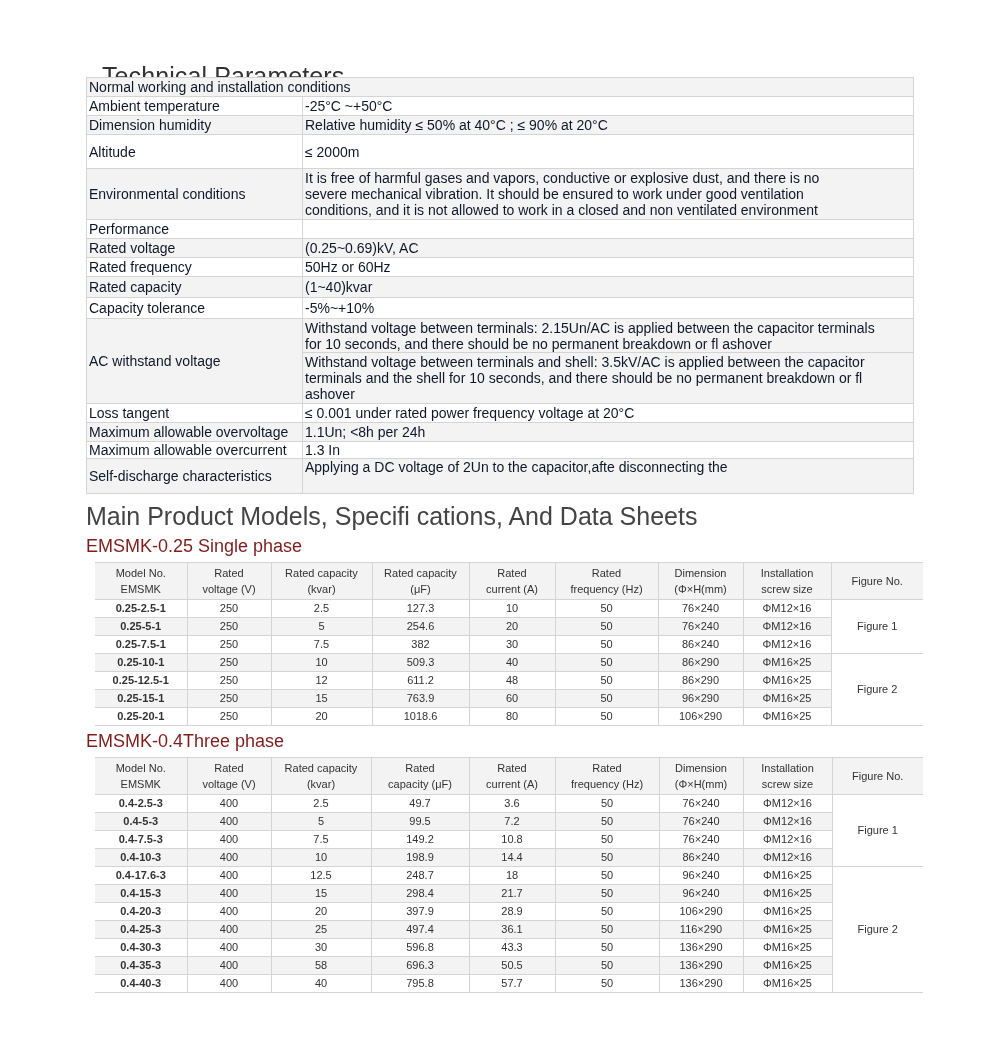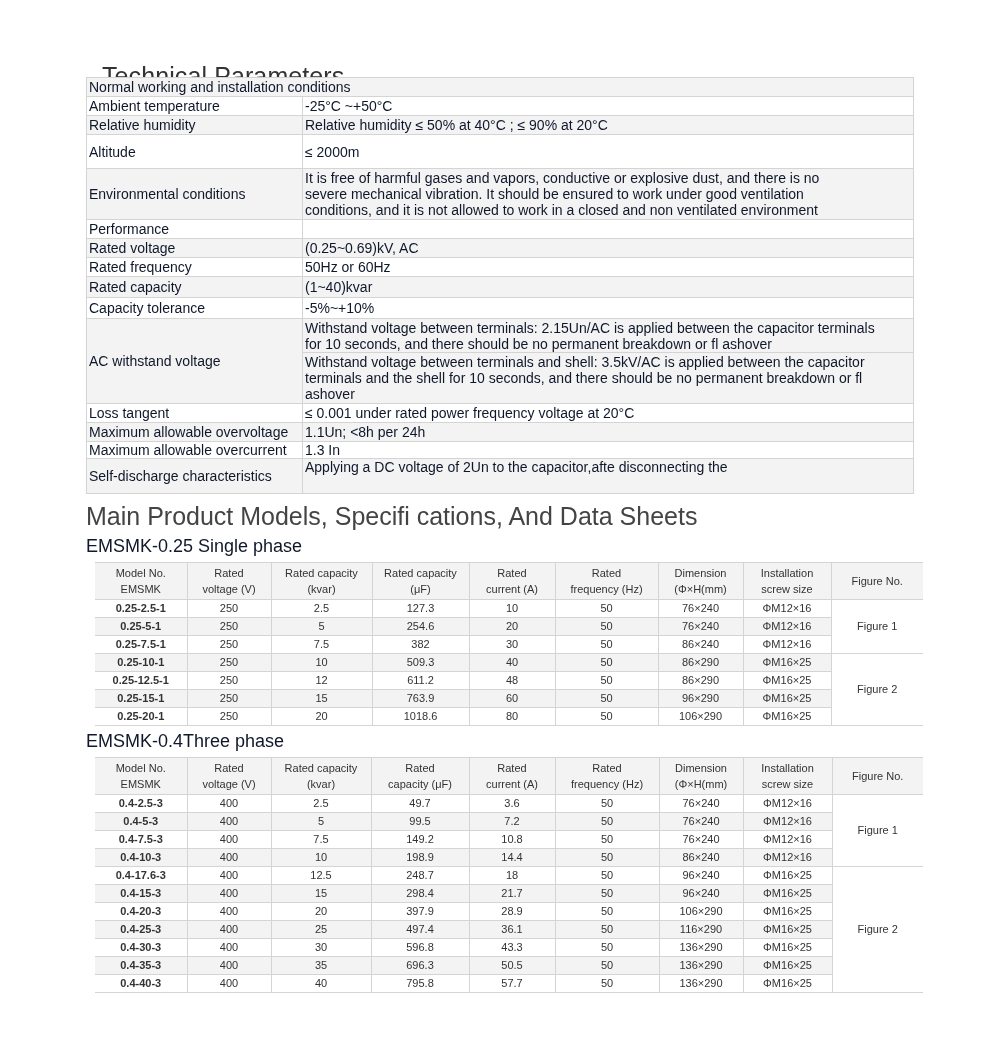--- a/index.html
+++ b/index.html
@@ -1,20 +1,20 @@
 <!DOCTYPE html>
 <html><head>
 <meta charset="utf-8">
 <style>
   html, body { margin: 0; padding: 0; background: #ffffff; }
   body { width: 1000px; height: 1058px; position: relative; font-family: "Liberation Sans", "DejaVu Sans", sans-serif; color: #333333; overflow: hidden; }
   .wrap { position: absolute; left: 86px; top: 0; width: 828px; }
   h1.title { font-weight: 400; font-size: 25px; margin: 16px; position: absolute; top: 46px; left: 0; color: #333; letter-spacing: 0.1px; }
   h2.title2 { font-weight: 400; font-size: 25px; margin: 0; position: absolute; top: 502px; left: 0; color: #444; }
-  h3.sub { font-weight: 400; font-size: 18px; margin: 0; position: absolute; left: 0; color: #0f172a; }
+  h3.sub { font-weight: 400; font-size: 18px; margin: 0; position: absolute; left: 0; color: #7f1d1d; }
 
   table { border-collapse: collapse; table-layout: fixed; }
   table.tp { position: absolute; top: 77px; left: 0; width: 828px; font-size: 14px; }
   table.tp td { border: 1px solid #d4d4d4; padding: 0 2px; line-height: 16px; vertical-align: middle; color: #0f172a; }
   table.tp tr.g td { background: #f3f3f3; }
   table.tp tr.w td { background: #ffffff; }
 
   table.pm { position: absolute; left: 9px; width: 828px; font-size: 11px; text-align: center; }
   table.pm th, table.pm td { border: 1px solid #d4d4d4; padding: 0; color: #333; }
   table.pm th { font-weight: 400; background: #f3f3f3; line-height: 16px; height: 36px; }
@@ -39,21 +39,21 @@
       </colgroup>
     <tbody>
       <tr class="g" style="height:19px">
         <td colspan="2">Normal working and installation conditions</td>
       </tr>
       <tr class="w" style="height:19px">
         <td>Ambient temperature</td>
         <td>-25°C ~+50°C</td>
       </tr>
       <tr class="g" style="height:19px">
-        <td>Relative humidity</td>
+        <td>Dimension humidity</td>
         <td>Relative humidity ≤ 50% at 40°C ; ≤ 90% at 20°C</td>
       </tr>
       <tr class="w" style="height:34px">
         <td>Altitude</td>
         <td>≤ 2000m</td>
       </tr>
       <tr class="g" style="height:51px">
         <td>Environmental conditions</td>
         <td style="padding-right:63px">It is free of harmful gases and vapors, conductive or explosive dust, and there is no severe mechanical vibration. It should be ensured to work under good ventilation conditions, and it is not allowed to work in a closed and non ventilated environment</td>
       </tr>
@@ -322,21 +322,21 @@
           <td>30</td>
           <td>596.8</td>
           <td>43.3</td>
           <td>50</td>
           <td>136×290</td>
           <td>ΦM16×25</td>
         </tr>
         <tr class="g">
           <td class="model">0.4-35-3</td>
           <td>400</td>
-          <td>35</td>
+          <td>58</td>
           <td>696.3</td>
           <td>50.5</td>
           <td>50</td>
           <td>136×290</td>
           <td>ΦM16×25</td>
         </tr>
         <tr class="w">
           <td class="model">0.4-40-3</td>
           <td>400</td>
           <td>40</td>

